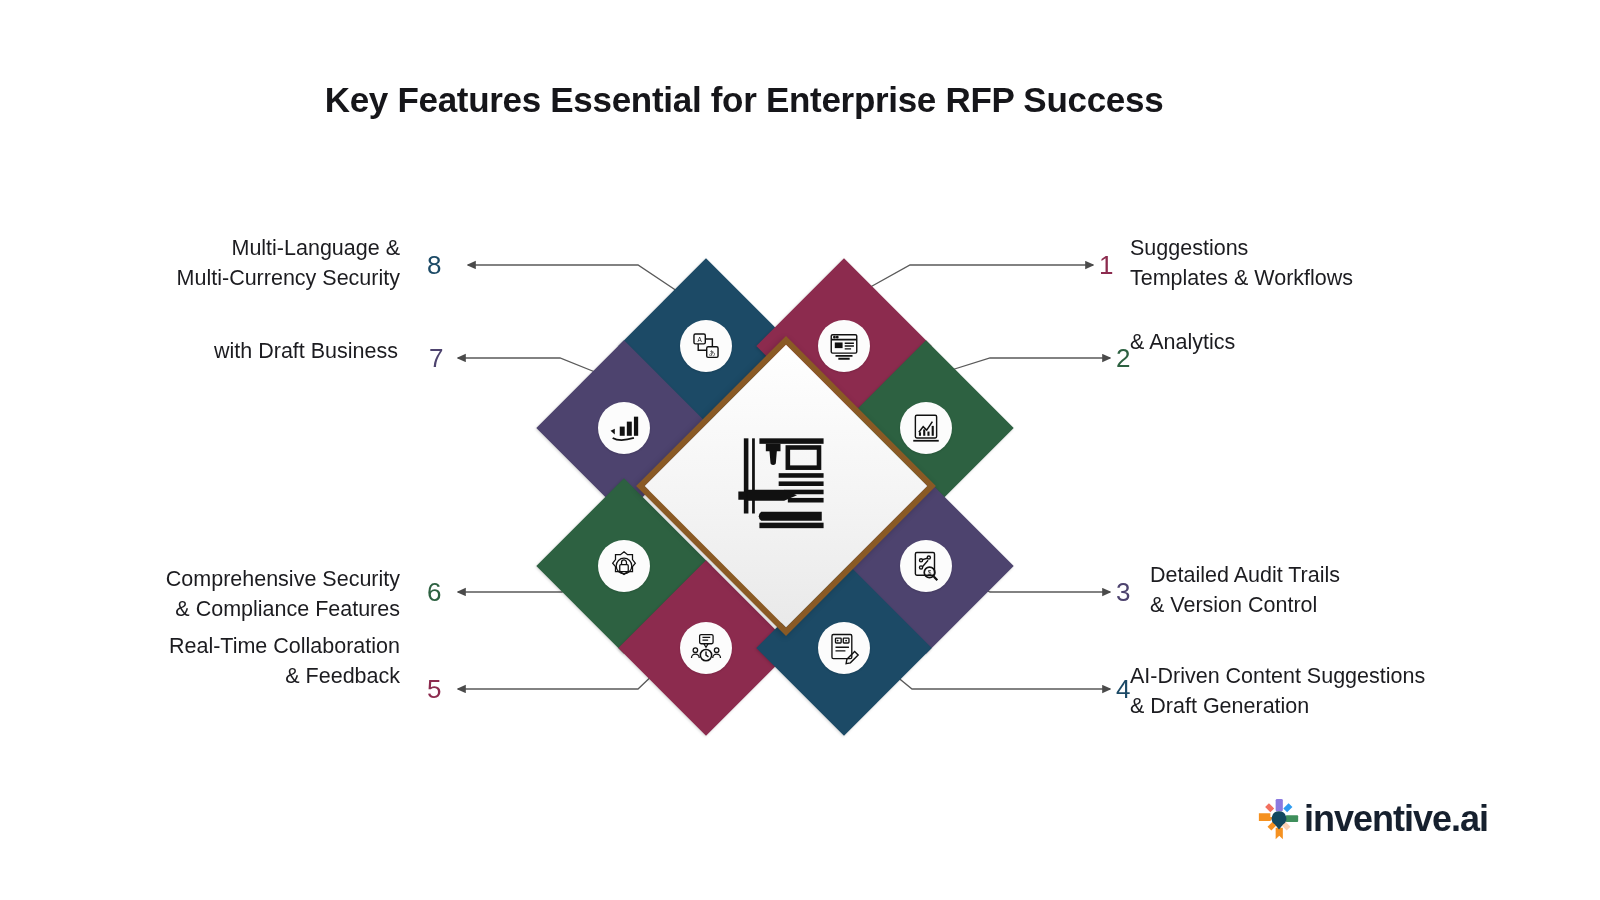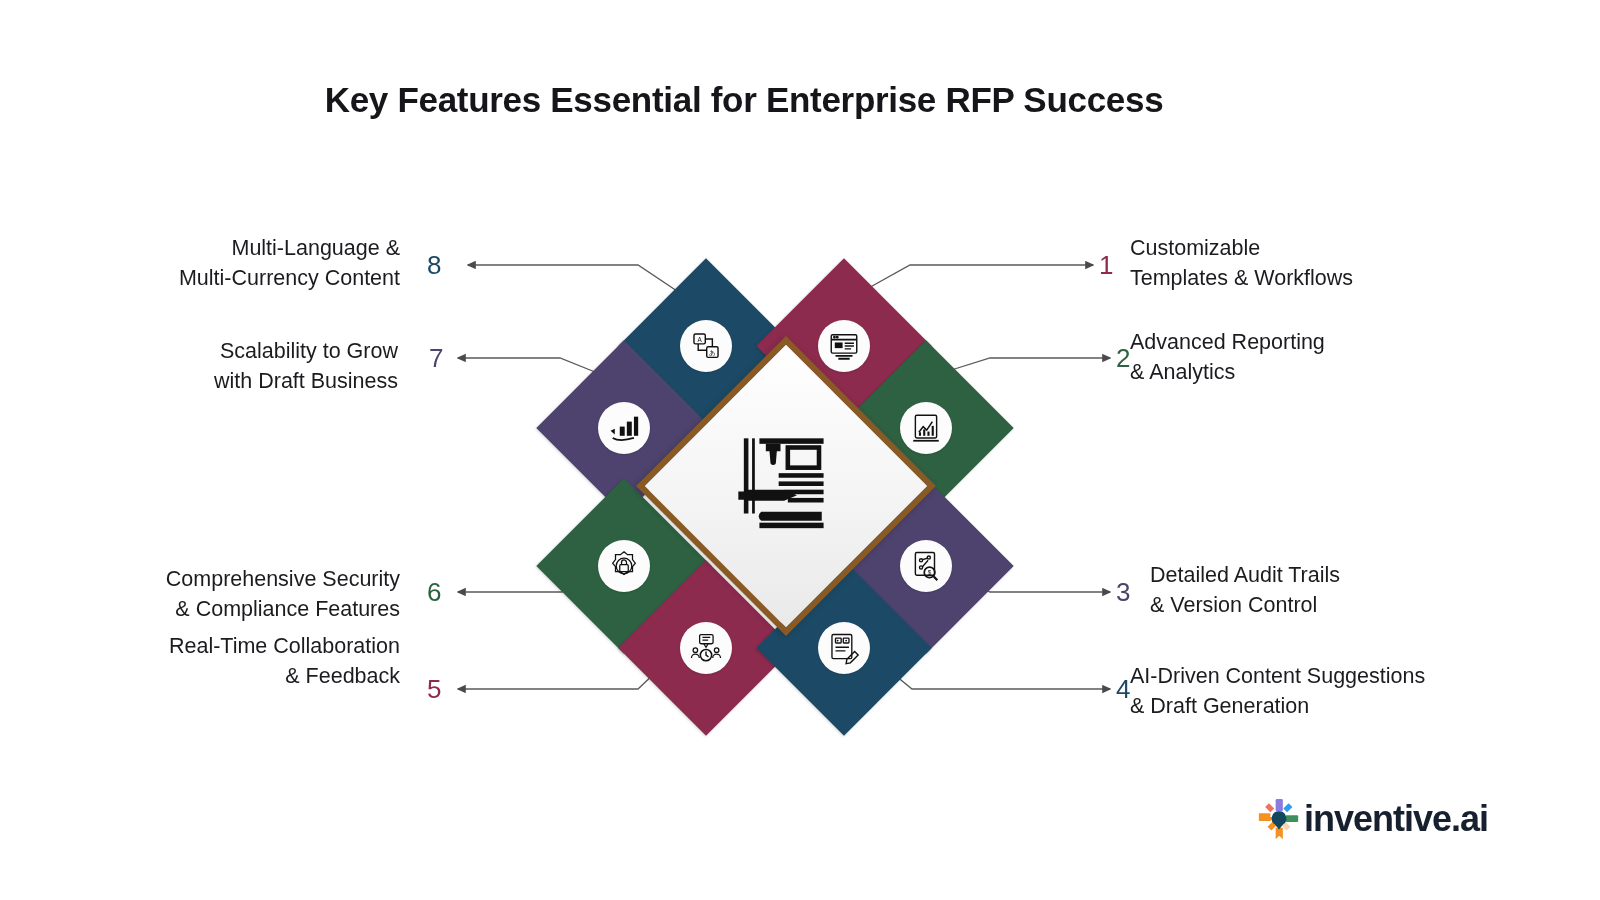--- a/index.html
+++ b/index.html
@@ -206,42 +206,40 @@
 <div class="num" style="left: 1099px; top: 252px; color: rgb(140, 43, 78);">1</div>
 <div class="num" style="left: 1116px; top: 345px; color: rgb(45, 97, 65);">2</div>
 <div class="num" style="left: 1116px; top: 579px; color: rgb(77, 67, 110);">3</div>
 <div class="num" style="left: 1116px; top: 676px; color: rgb(28, 74, 102);">4</div>
 <div class="num" style="left: 427px; top: 676px; color: rgb(140, 43, 78);">5</div>
 <div class="num" style="left: 427px; top: 579px; color: rgb(45, 97, 65);">6</div>
 <div class="num" style="left: 429px; top: 345px; color: rgb(77, 67, 110);">7</div>
 <div class="num" style="left: 427px; top: 252px; color: rgb(28, 74, 102);">8</div>
 
 <div class="side-label right" style="left:1130px;top:234px;width:420px;">
-  <div>Customizable</div>
+  <div>Suggestions</div>
   <div>Templates &amp; Workflows</div>
 </div>
 <div class="side-label right" style="left:1130px;top:328px;width:420px;">
-  <div>Advanced Reporting</div>
   <div>&amp; Analytics</div>
 </div>
 <div class="side-label right" style="left:1150px;top:561px;width:420px;">
   <div>Detailed Audit Trails</div>
   <div>&amp; Version Control</div>
 </div>
 <div class="side-label right" style="left:1130px;top:662px;width:460px;">
   <div>AI-Driven Content Suggestions</div>
   <div>&amp; Draft Generation</div>
 </div>
 
 <div class="side-label left" style="left:60px;top:234px;width:340px;">
   <div>Multi-Language &amp;</div>
-  <div>Multi-Currency Content</div>
+  <div>Multi-Currency Security</div>
 </div>
 <div class="side-label left" style="left:60px;top:337px;width:338px;">
-  <div>Scalability to Grow</div>
   <div>with Draft Business</div>
 </div>
 <div class="side-label left" style="left:60px;top:565px;width:340px;">
   <div>Comprehensive Security</div>
   <div>&amp; Compliance Features</div>
 </div>
 <div class="side-label left" style="left:40px;top:632px;width:360px;">
   <div>Real-Time Collaboration</div>
   <div>&amp; Feedback</div>
 </div>

